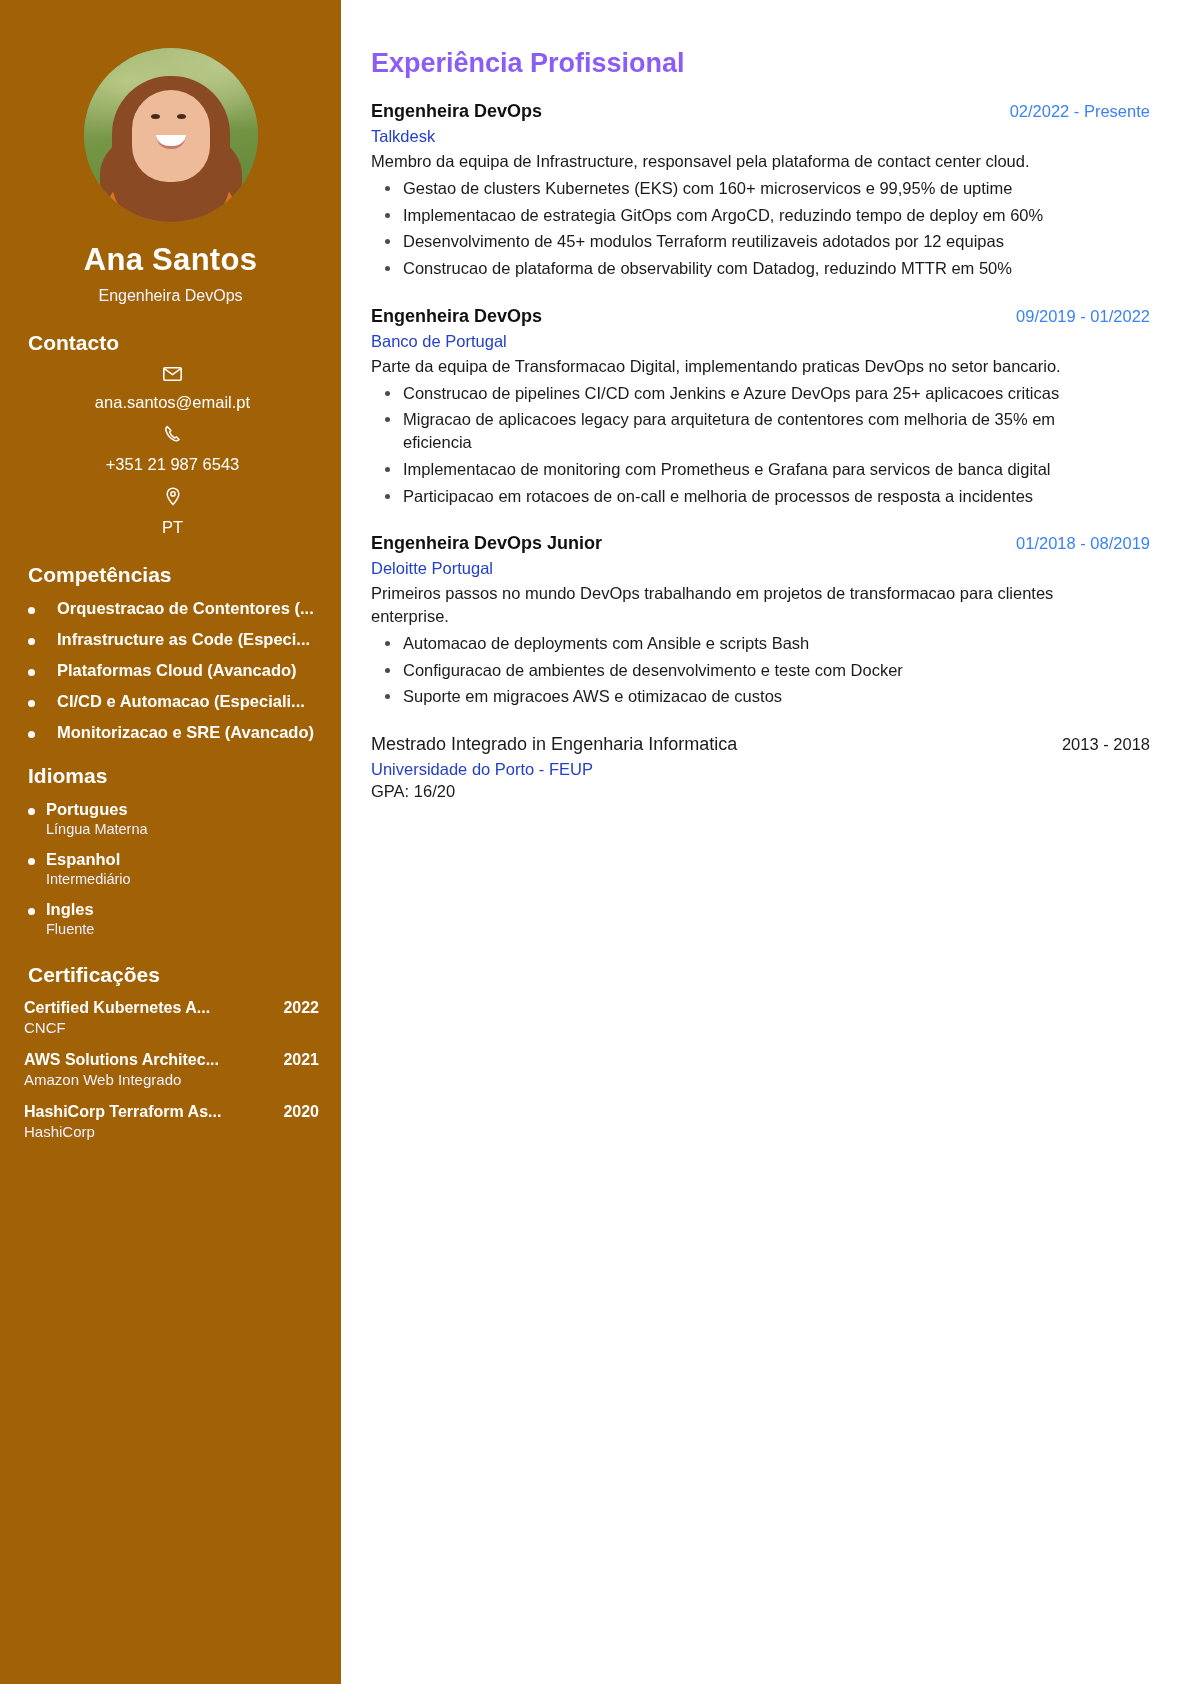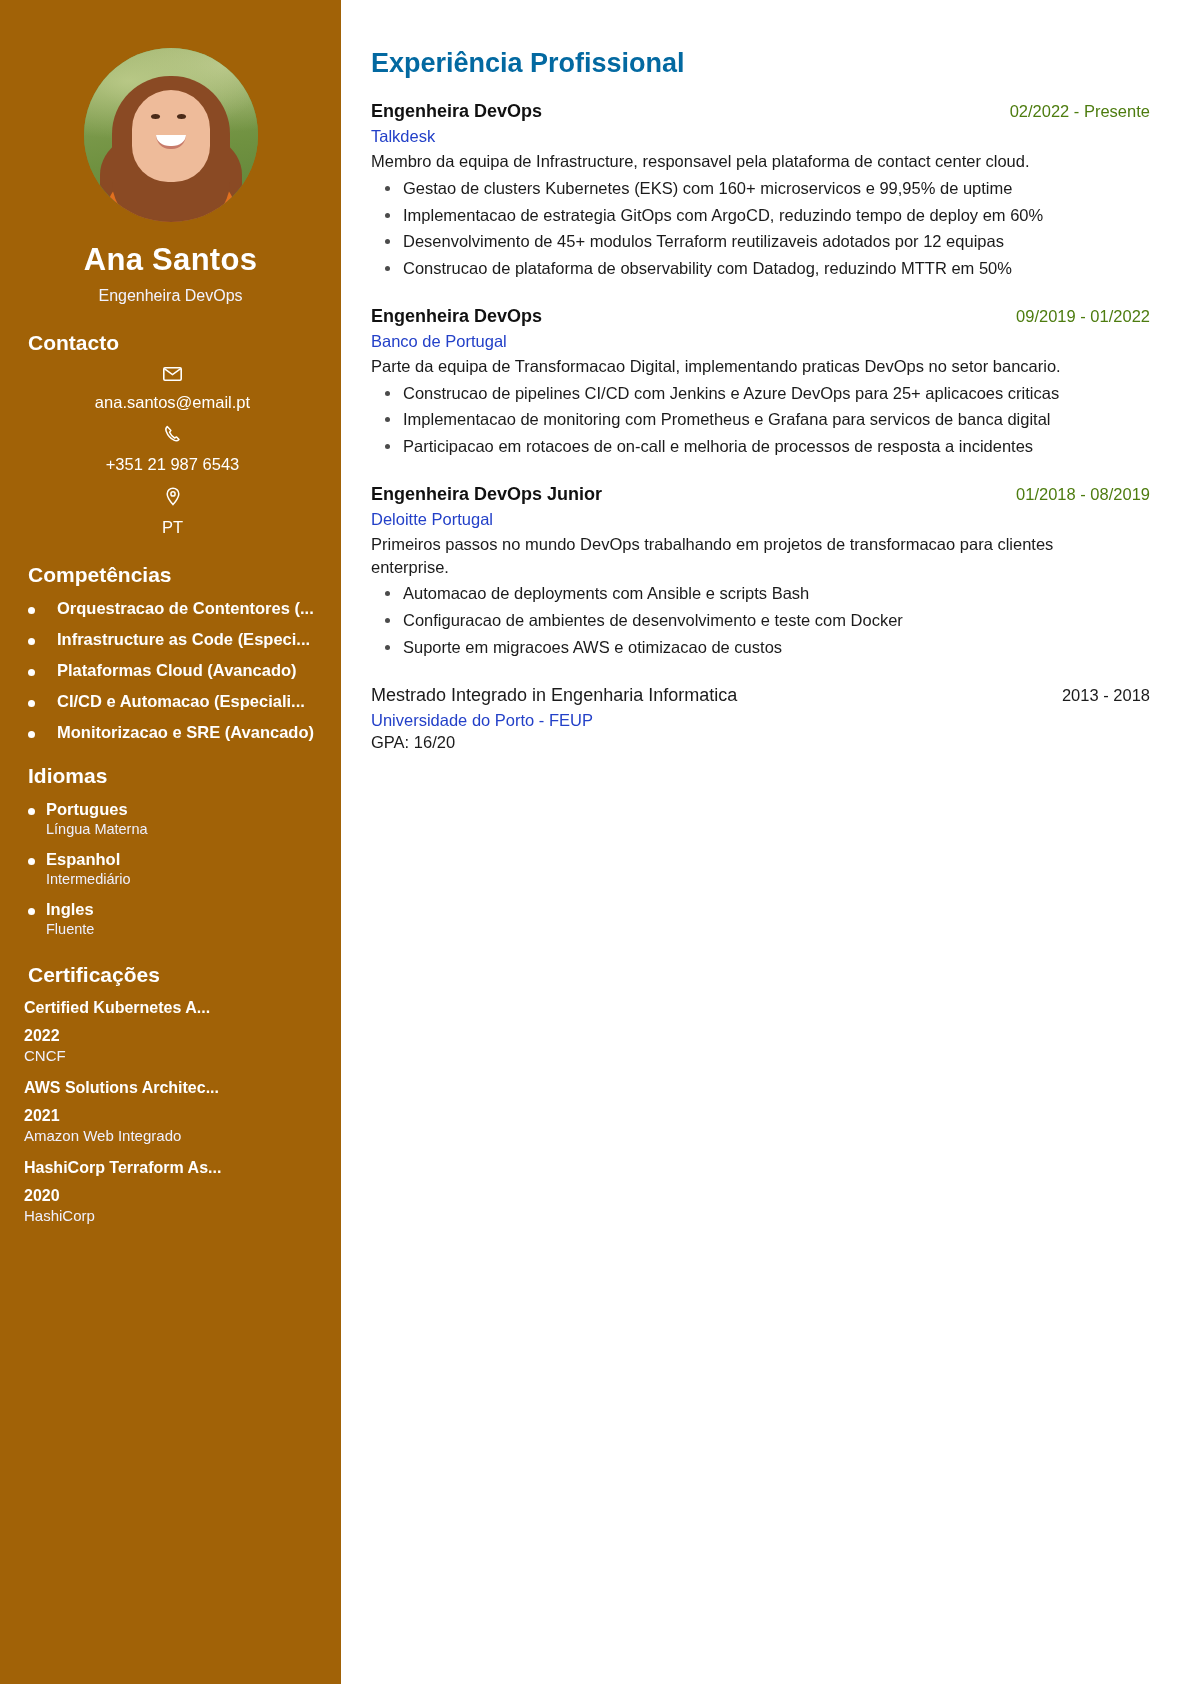--- a/index.html
+++ b/index.html
@@ -143,52 +143,52 @@
     text-overflow: ellipsis;
     max-width: 272px;
   }
 
   .lang-item { margin-bottom: 13px; padding-left: 6px; }
   .lang-top { display: flex; align-items: flex-start; gap: 11px; }
   .lang-name { font-size: 16.5px; font-weight: bold; }
   .lang-level { font-size: 14.5px; margin-left: 18px; color: #eef0ff; margin-top: 2px; }
 
   .cert-item { margin-bottom: 15px; padding-left: 2px; }
-  .cert-top { display: flex; justify-content: space-between; align-items: baseline; gap: 10px; flex-direction: column; }
+  .cert-top { display: flex; justify-content: space-between; align-items: baseline; gap: 10px; }
   .cert-name {
     font-size: 16px; font-weight: bold;
     white-space: nowrap; overflow: hidden; text-overflow: ellipsis;
     max-width: 232px;
   }
   .cert-year { font-size: 16px; font-weight: bold; flex: 0 0 auto; }
   .cert-org { font-size: 15px; color: #f0f1ff; margin-top: 2px; }
 
   
   .main {
     flex: 1;
     padding: 48px 40px 0 30px;
     color: #1b1b1b;
   }
   .sec-title {
-    color: #0369a1;
+    color: #8b5cf6;
     font-size: 27px;
     font-weight: bold;
     margin-bottom: 22px;
   }
   .sec-title.second { margin-top: 30px; margin-bottom: 20px; }
 
   .job { margin-bottom: 26px; }
   .job-head {
     display: flex;
     justify-content: space-between;
     align-items: baseline;
     gap: 16px;
   }
   .job-title { font-size: 18px; font-weight: bold; color: #111; }
-  .job-dates { font-size: 16.5px; color: #4d7c0f; flex: 0 0 auto; }
+  .job-dates { font-size: 16.5px; color: #3b82f6; flex: 0 0 auto; }
   .job-company { font-size: 16.5px; color: #2340c8; margin-top: 5px; }
   .job-desc { font-size: 16.5px; line-height: 1.38; margin-top: 4px; max-width: 700px; }
 
   ul.tasks { list-style: none; margin-top: 4px; }
   ul.tasks li {
     position: relative;
     padding-left: 32px;
     font-size: 16.5px;
     line-height: 1.38;
     margin-bottom: 4px;
@@ -359,20 +359,21 @@
 
     <section class="job">
       <div class="job-head">
         <span class="job-title">Engenheira DevOps</span>
         <span class="job-dates">09/2019 - 01/2022</span>
       </div>
       <div class="job-company">Banco de Portugal</div>
       <div class="job-desc">Parte da equipa de Transformacao Digital, implementando praticas DevOps no setor bancario.</div>
       <ul class="tasks">
         <li>Construcao de pipelines CI/CD com Jenkins e Azure DevOps para 25+ aplicacoes criticas</li>
+        <li>Migracao de aplicacoes legacy para arquitetura de contentores com melhoria de 35% em eficiencia</li>
         <li>Implementacao de monitoring com Prometheus e Grafana para servicos de banca digital</li>
         <li>Participacao em rotacoes de on-call e melhoria de processos de resposta a incidentes</li>
       </ul>
     </section>
 
     <section class="job">
       <div class="job-head">
         <span class="job-title">Engenheira DevOps Junior</span>
         <span class="job-dates">01/2018 - 08/2019</span>
       </div>

